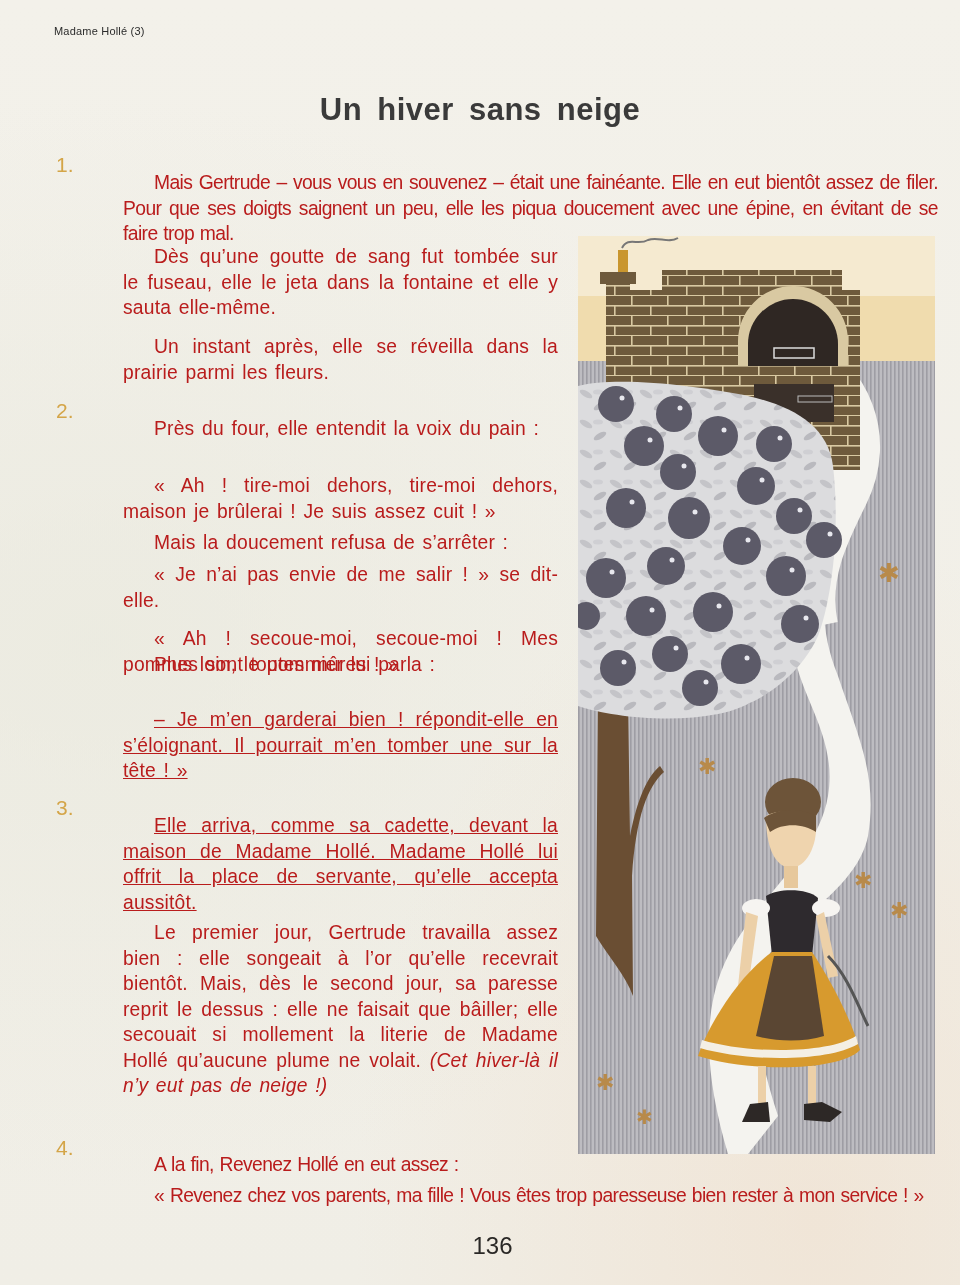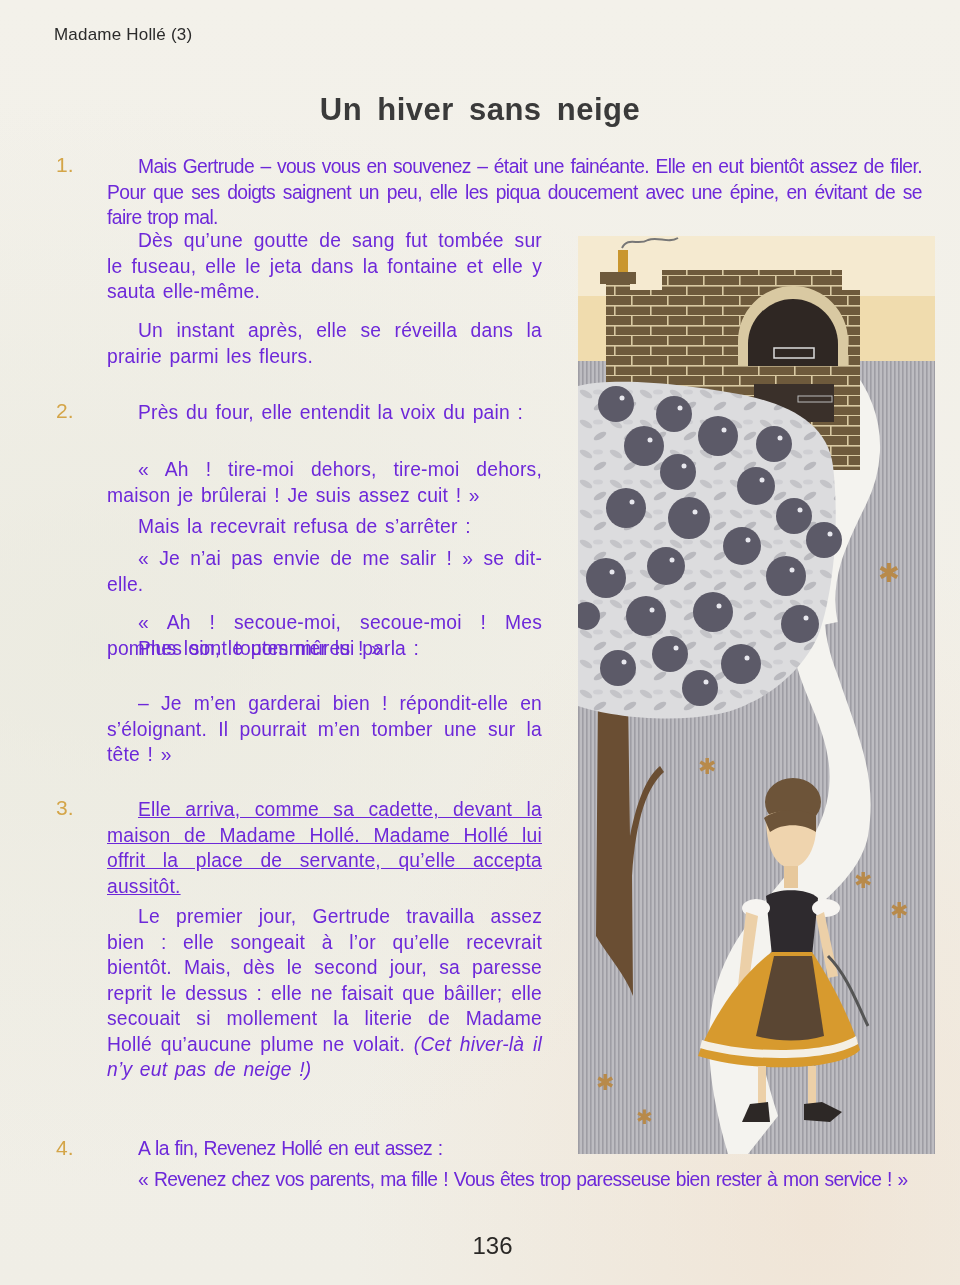--- a/index.html
+++ b/index.html
@@ -11,33 +11,33 @@
     }
     .page-bg {
       position: absolute; left: 0; top: 0; width: 960px; height: 1285px;
       background:
         radial-gradient(ellipse at 85% 95%, rgba(240,220,200,0.5), rgba(0,0,0,0) 40%),
         radial-gradient(ellipse at 10% 50%, rgba(232,232,220,0.6), rgba(0,0,0,0) 60%),
         linear-gradient(#f3f1ea, #f0eee6);
     }
     .header-label {
       position: absolute; left: 54px; top: 25px;
-      font-size: 17px; color: #2b2b2b; letter-spacing: 0.2px;
+      font-size: 11px; color: #2b2b2b; letter-spacing: 0.2px;
     }
     .title {
       position: absolute; left: 0; width: 960px; top: 92px; text-align: center;
       font-size: 31px; font-weight: bold; color: #3a3a3a; letter-spacing: 0.5px;
       word-spacing: 6px;
     }
     .num {
       position: absolute; left: 56px; font-size: 21px; color: #d4a548;
     }
     .p {
-      position: absolute; font-size: 19.3px; line-height: 25.5px; color: #6d28d9;
-      text-align: justify; margin: 0;
+      position: absolute; font-size: 19.3px; line-height: 25.5px; color: #b91c1c;
+      text-align: justify; margin: 16px;
     }
     .p.wide { left: 107px; width: 815px; }
     .p.narrow { left: 107px; width: 435px; }
     .p .indent { display: inline-block; width: 31px; }
     .p.condensed { letter-spacing: -0.6px; word-spacing: 1px; }
     .p.spaced { letter-spacing: 0.2px; word-spacing: 2px; }
     .italic { font-style: italic; }
     .page-number {
       position: absolute; left: 0; width: 985px; text-align: center; top: 1232px;
       font-size: 24px; color: #2a2826;
@@ -62,29 +62,29 @@
 
 <p class="p narrow spaced" style="top:228px;"><span class="indent"></span><span>Dès qu’une goutte de sang fut tombée sur le fuseau, elle le jeta dans la fontaine et elle y sauta elle-même.</span></p>
 
 <p class="p narrow spaced" style="top:318px;"><span class="indent"></span><span>Un instant après, elle se réveilla dans la prairie parmi les fleurs.</span></p>
 
 <div class="num" style="top:399px;">2.</div>
 <p class="p narrow spaced" style="top:400px;"><span class="indent"></span><span>Près du four, elle entendit la voix du pain :</span></p>
 
 <p class="p narrow spaced" style="top:457px;"><span class="indent"></span><span>« Ah ! tire-moi dehors, tire-moi dehors, maison je brûlerai ! Je suis assez cuit ! »</span></p>
 
-<p class="p narrow spaced" style="top:514px;"><span class="indent"></span><span>Mais la recevrait refusa de s’arrêter :</span></p>
+<p class="p narrow spaced" style="top:514px;"><span class="indent"></span><span>Mais la doucement refusa de s’arrêter :</span></p>
 
 <p class="p narrow spaced" style="top:546px;"><span class="indent"></span><span>« Je n’ai pas envie de me salir ! » se dit-elle.</span></p>
 
 <p class="p narrow spaced" style="top:636px;"><span class="indent"></span><span>Plus loin, le pommier lui parla :</span></p>
 
 <p class="p narrow spaced" style="top:610px;"><span class="indent"></span><span>« Ah ! secoue-moi, secoue-moi ! Mes pommes sont toutes mûres ! »</span></p>
 
-<p class="p narrow spaced" style="top:691px;"><span class="indent"></span><span>– Je m’en garderai bien ! répondit-elle en s’éloignant. Il pourrait m’en tomber une sur la tête ! »</span></p>
+<p class="p narrow spaced" style="top:691px;text-decoration:underline;"><span class="indent"></span><span>– Je m’en garderai bien ! répondit-elle en s’éloignant. Il pourrait m’en tomber une sur la tête ! »</span></p>
 
 <div class="num" style="top:796px;">3.</div>
 <p class="p narrow spaced" style="top:797px;text-decoration:underline;"><span class="indent"></span><span>Elle arriva, comme sa cadette, devant la maison de Madame Hollé. Madame Hollé lui offrit la place de servante, qu’elle accepta aussitôt.</span></p>
 
 <p class="p narrow spaced" style="top:904px;"><span class="indent"></span><span>Le premier jour, Gertrude travailla assez bien : elle songeait à l’or qu’elle recevrait bientôt. Mais, dès le second jour, sa paresse reprit le dessus : elle ne faisait que bâiller; elle secouait si mollement la literie de Madame Hollé qu’aucune plume ne volait.</span> <span class="italic">(Cet hiver-là il n’y eut pas de neige !)</span></p>
 
 <div class="num" style="top:1136px;">4.</div>
 <p class="p wide condensed" style="top:1136px;"><span class="indent"></span><span>A la fin, Revenez Hollé en eut assez :</span></p>
 
 <p class="p wide condensed" style="top:1167px;"><span class="indent"></span><span>« Revenez chez vos parents, ma fille ! Vous êtes trop paresseuse bien rester à mon service ! »</span></p>

